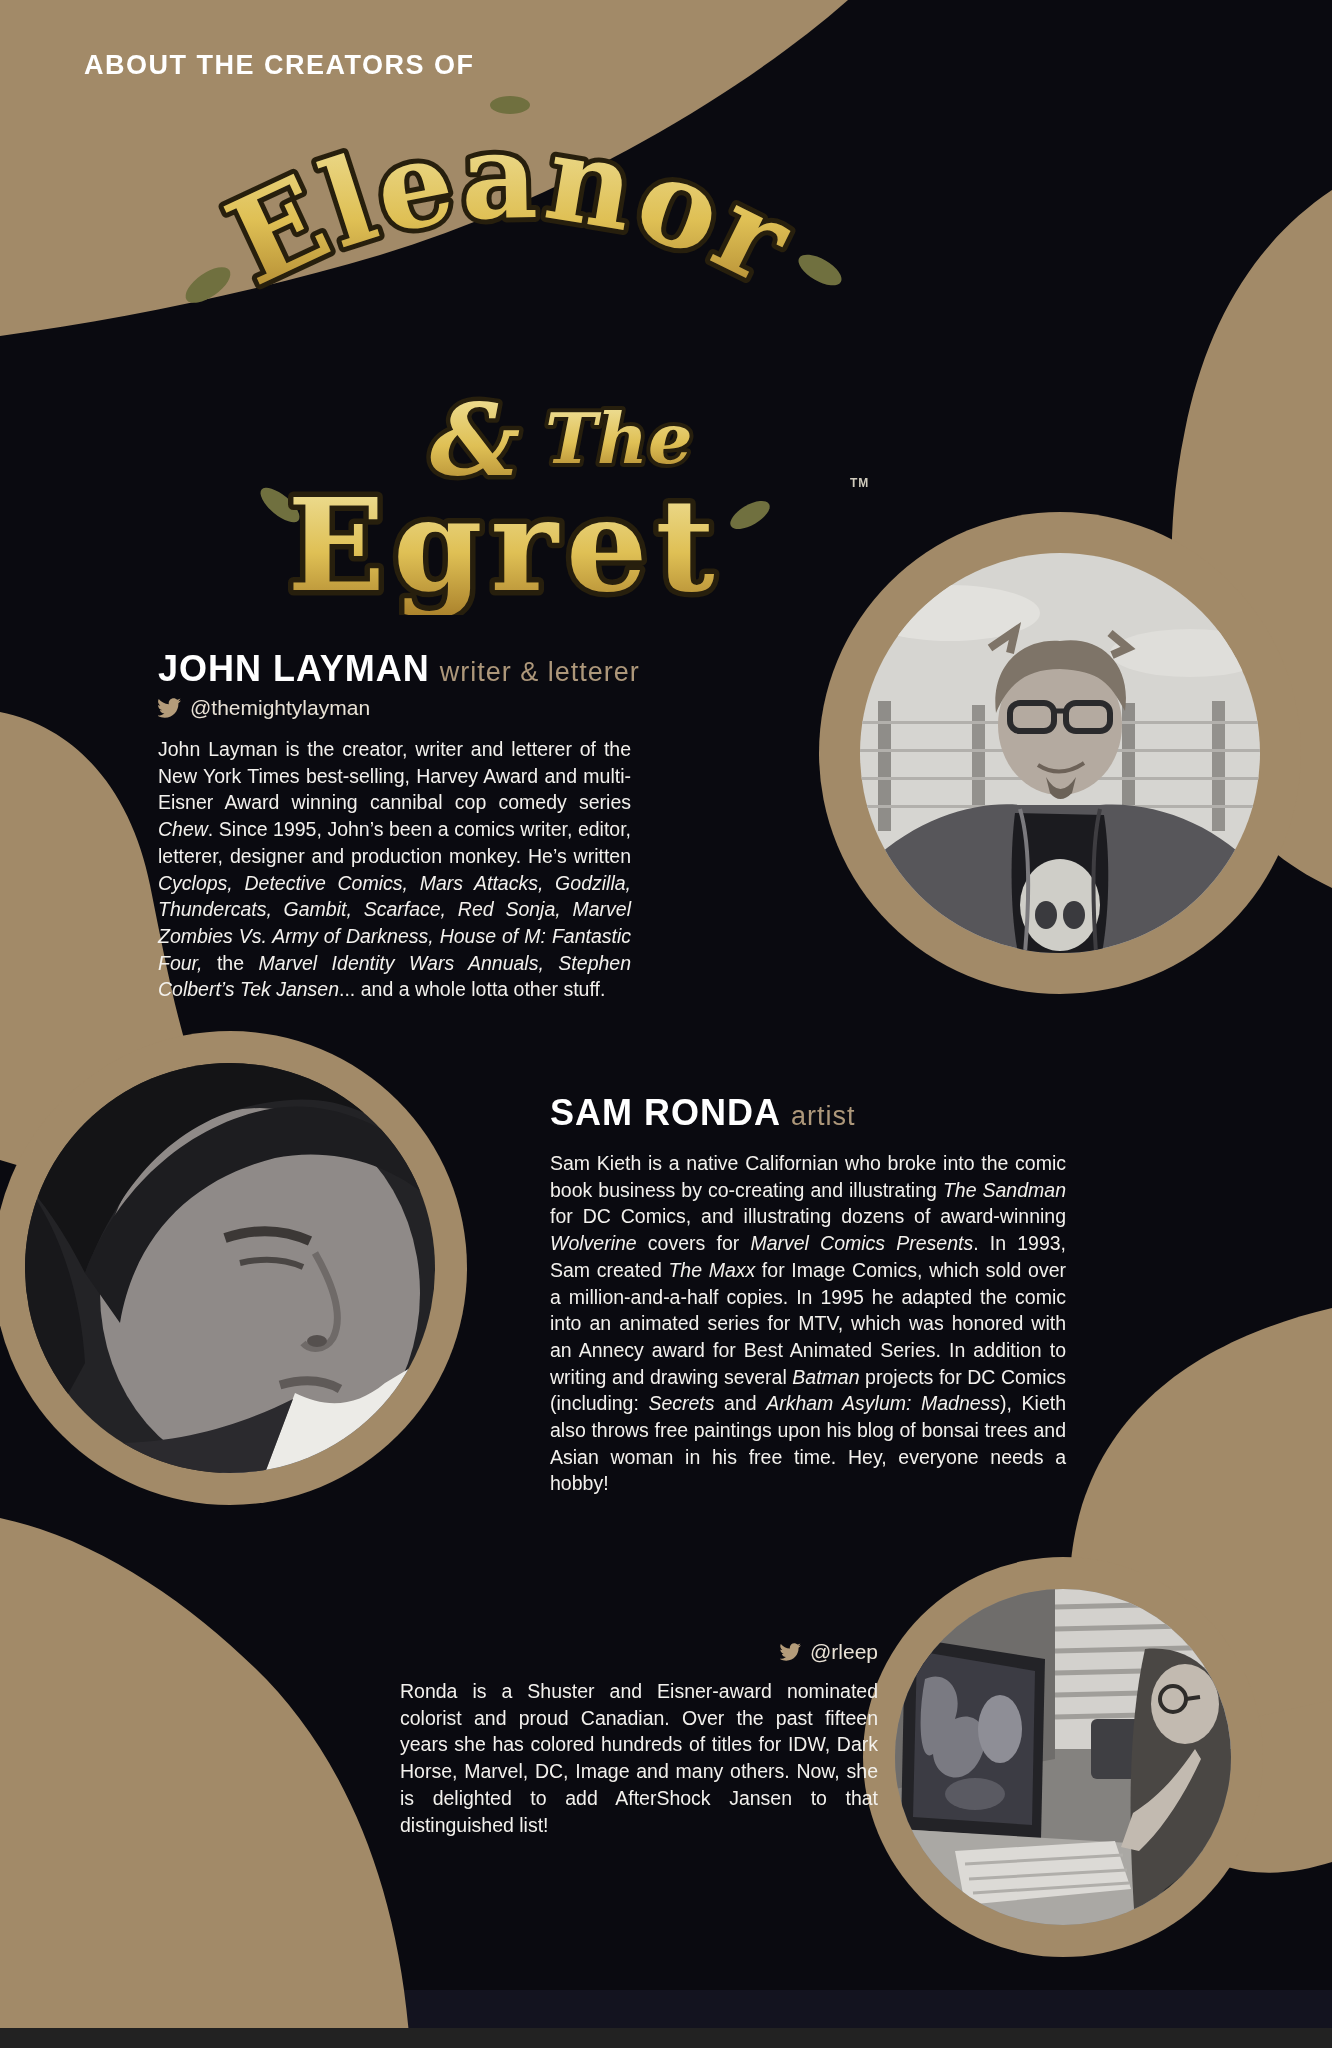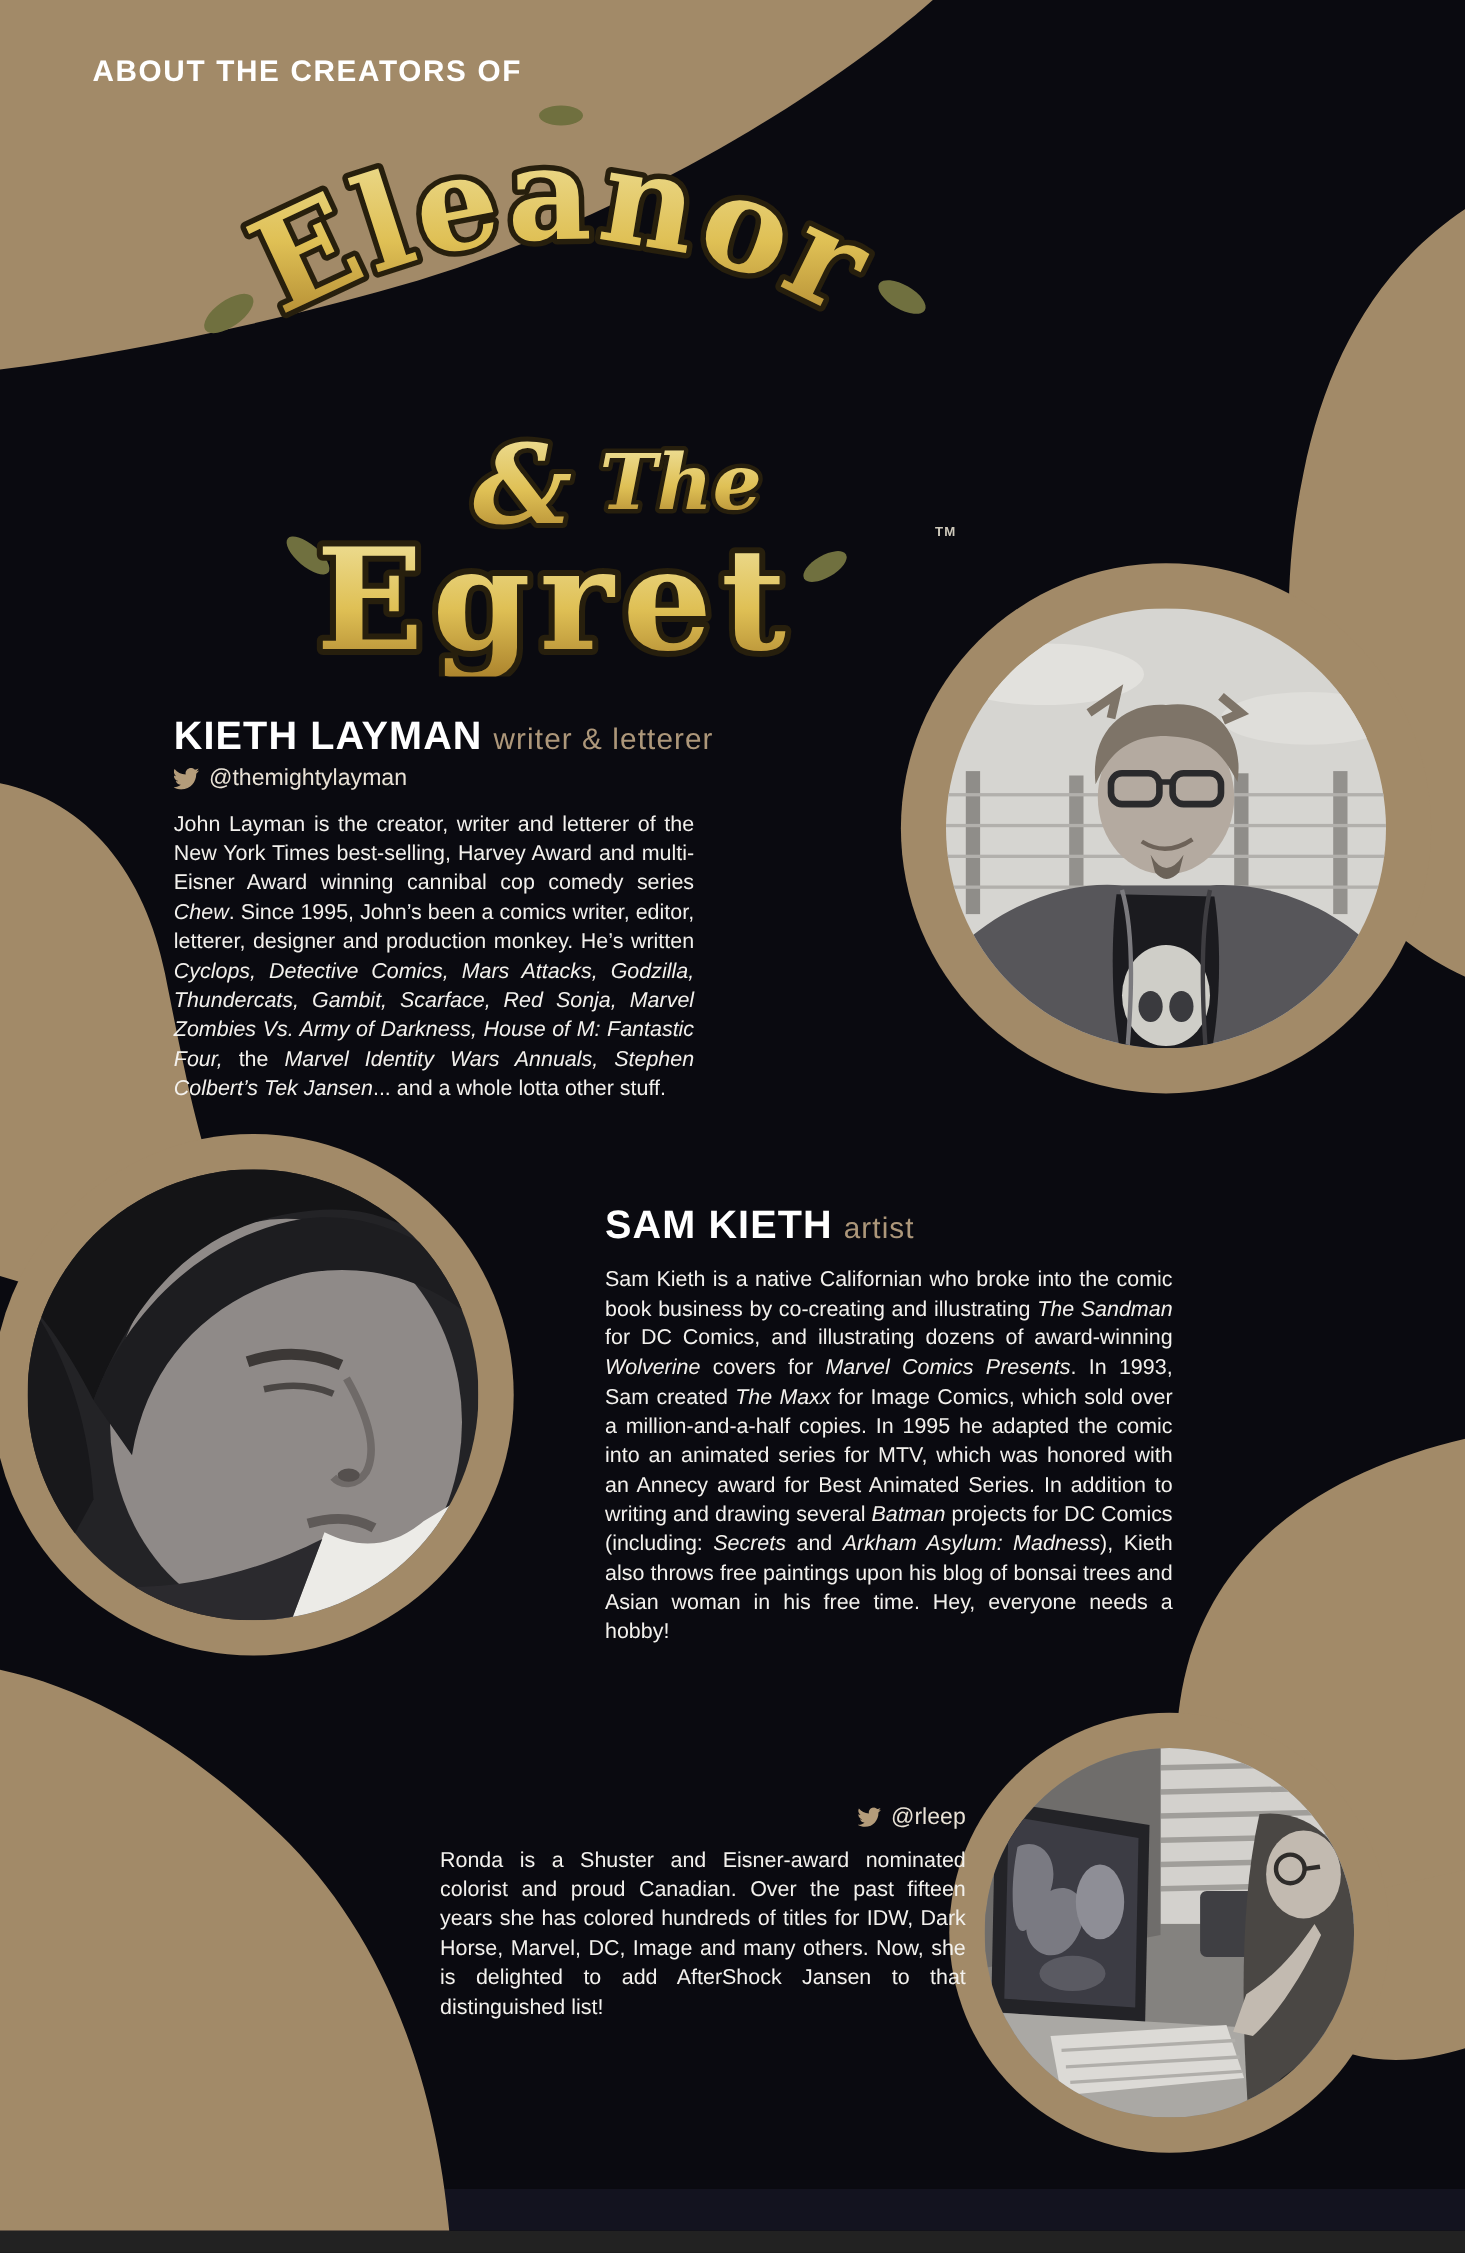--- a/index.html
+++ b/index.html
@@ -191,32 +191,32 @@
         <ellipse cx="290" cy="115" rx="34" ry="40" fill="#c2bab0"></ellipse>
         <circle cx="278" cy="110" r="13" fill="none" stroke="#2e2c2a" stroke-width="4"></circle>
         <path d="M291,110 L305,108" stroke="#2e2c2a" stroke-width="4"></path>
         <path d="M300,160 C280,190 260,210 238,224 L226,258 L244,262 C268,240 290,205 306,170 Z" fill="#c2bab0"></path>
         <path d="M240,336 L336,336 L336,220 C320,250 300,280 270,300 Z" fill="#2e2c2a"></path>
       </g>
     </svg>
   </div>
 
   <section class="creator" id="sec-john">
-    <h2><span>KIETH LAYMAN</span><span class="role">writer &amp; letterer</span></h2>
+    <h2><span>JOHN LAYMAN</span><span class="role">writer &amp; letterer</span></h2>
     <a class="tw" href="#">
       <svg width="24" height="20" viewBox="0 0 24 20">
         <path d="M23,2.5 C22.1,2.9 21.2,3.2 20.2,3.3 C21.2,2.7 22,1.7 22.4,0.6 C21.4,1.2 20.4,1.6 19.2,1.8 C18.3,0.8 17,0.2 15.6,0.2 C12.9,0.2 10.7,2.4 10.7,5.1 C10.7,5.5 10.7,5.9 10.8,6.2 C6.7,6 3.1,4.1 0.7,1.1 C0.3,1.8 0.1,2.7 0.1,3.6 C0.1,5.3 1,6.8 2.3,7.7 C1.5,7.7 0.7,7.5 0.1,7.1 L0.1,7.2 C0.1,9.6 1.8,11.6 4,12 C3.6,12.1 3.2,12.2 2.7,12.2 C2.4,12.2 2.1,12.2 1.8,12.1 C2.4,14.1 4.3,15.5 6.4,15.5 C4.7,16.8 2.6,17.6 0.3,17.6 L-0.8,17.5 C1.4,18.9 4,19.7 6.7,19.7 C15.6,19.7 20.4,12.3 20.4,5.9 L20.4,5.3 C21.4,4.6 22.2,3.7 23,2.5 Z" style="fill:var(--twitter-bird)"></path>
       </svg>
       <span>@themightylayman</span>
     </a>
     <p class="bio"><span>John Layman is the creator, writer and letterer of the New York Times best-selling, Harvey Award and multi-Eisner Award winning cannibal cop comedy series </span><span class="it">Chew</span><span>. Since 1995, John’s been a comics writer, editor, letterer, designer and production monkey. He’s written </span><span class="it">Cyclops, Detective Comics, Mars Attacks, Godzilla, Thundercats, Gambit, Scarface, Red Sonja, Marvel Zombies Vs. Army of Darkness, House of M: Fantastic Four,</span><span> the </span><span class="it">Marvel Identity Wars Annuals,</span><span> </span><span class="it">Stephen Colbert’s Tek Jansen</span><span>... and a whole lotta other stuff.</span></p>
   </section>
 
   <section class="creator" id="sec-sam">
-    <h2><span>SAM KIETH</span><span class="role">artist</span></h2>
+    <h2><span>SAM RONDA</span><span class="role">artist</span></h2>
     <p class="bio"><span>Sam Kieth is a native Californian who broke into the comic book business by co-creating and illustrating </span><span class="it">The Sandman</span><span> for DC Comics, and illustrating dozens of award-winning </span><span class="it">Wolverine</span><span> covers for </span><span class="it">Marvel Comics Presents</span><span>. In 1993, Sam created </span><span class="it">The Maxx</span><span> for Image Comics, which sold over a million-and-a-half copies. In 1995 he adapted the comic into an animated series for MTV, which was honored with an Annecy award for Best Animated Series. In addition to writing and drawing several </span><span class="it">Batman</span><span> projects for DC Comics (including: </span><span class="it">Secrets</span><span> and </span><span class="it">Arkham Asylum: Madness</span><span>), Kieth also throws free paintings upon his blog of bonsai trees and Asian woman in his free time. Hey, everyone needs a hobby!</span></p>
   </section>
 
   <section class="creator" id="sec-ronda">
     <a class="tw" href="#">
       <svg width="22" height="18" viewBox="0 0 24 20">
         <path d="M23,2.5 C22.1,2.9 21.2,3.2 20.2,3.3 C21.2,2.7 22,1.7 22.4,0.6 C21.4,1.2 20.4,1.6 19.2,1.8 C18.3,0.8 17,0.2 15.6,0.2 C12.9,0.2 10.7,2.4 10.7,5.1 C10.7,5.5 10.7,5.9 10.8,6.2 C6.7,6 3.1,4.1 0.7,1.1 C0.3,1.8 0.1,2.7 0.1,3.6 C0.1,5.3 1,6.8 2.3,7.7 C1.5,7.7 0.7,7.5 0.1,7.1 L0.1,7.2 C0.1,9.6 1.8,11.6 4,12 C3.6,12.1 3.2,12.2 2.7,12.2 C2.4,12.2 2.1,12.2 1.8,12.1 C2.4,14.1 4.3,15.5 6.4,15.5 C4.7,16.8 2.6,17.6 0.3,17.6 L-0.8,17.5 C1.4,18.9 4,19.7 6.7,19.7 C15.6,19.7 20.4,12.3 20.4,5.9 L20.4,5.3 C21.4,4.6 22.2,3.7 23,2.5 Z" style="fill:var(--twitter-bird)"></path>
       </svg>
       <span>@rleep</span>
     </a>

